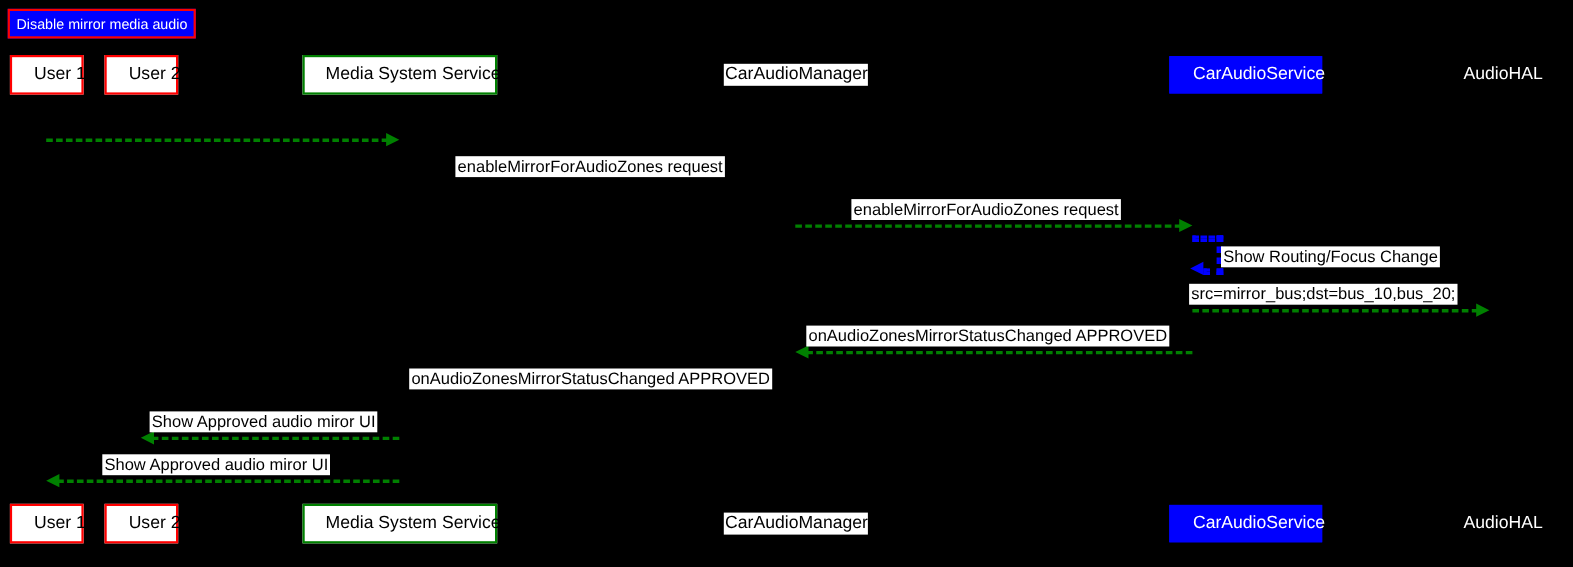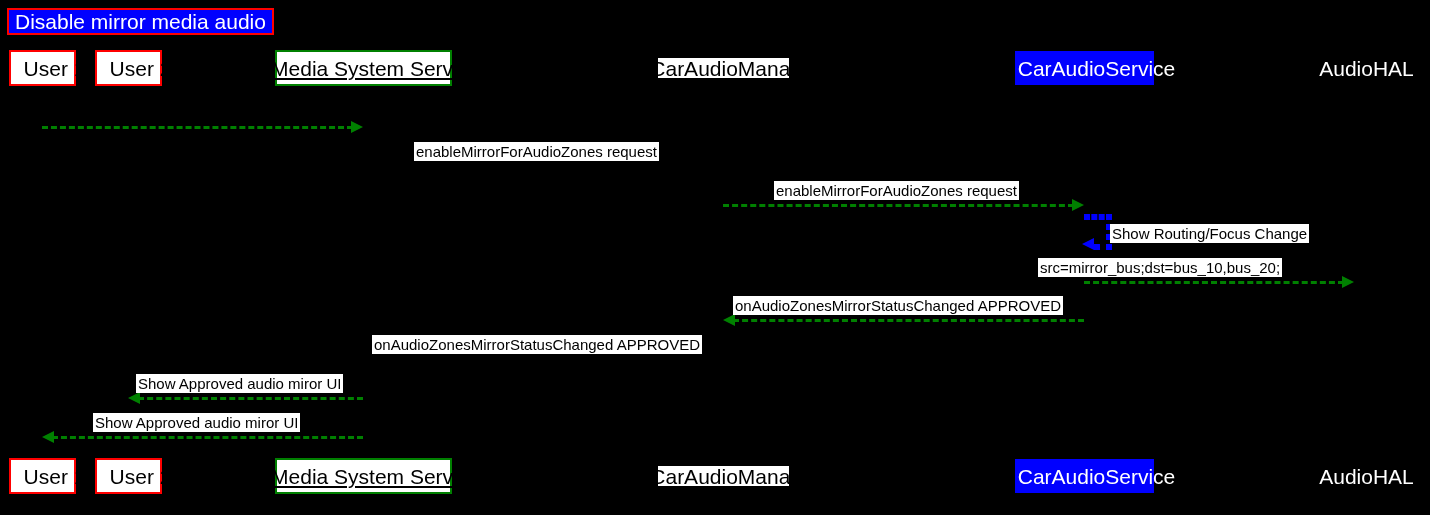--- a/index.html
+++ b/index.html
@@ -21,61 +21,62 @@
     height: 515px;
   }
 
   
   .participant {
     position: absolute;
     box-sizing: border-box;
     display: flex;
     align-items: center;
     justify-content: center;
-    font-size: 21px;
+    font-size: 16px;
     line-height: 1;
     white-space: nowrap;
     padding-left: 24px;
   }
   .participant.boxed {
     border: 2px solid #ff0000;
     background: #ffffff;
     color: #000000;
   }
   .participant.boxed-green {
     border: 2px solid #008000;
     background: #ffffff;
     color: #000000;
-    text-decoration: underline;
   }
   .participant.plainwhite {
     background: #ffffff;
     color: #000000;
     border: none;
+    justify-content: flex-end;
   }
   .participant.filled-blue {
     background: #0000ff;
     color: #ffffff;
     border: 1px solid #0000ff;
+    margin-left: 48px;
   }
   .participant.naked {
     background: transparent;
     color: #ffffff;
     border: none;
     text-align: center;
   }
 
   
   .title-banner {
     position: absolute;
     box-sizing: border-box;
     background: #0000ff;
     border: 2px solid #ff0000;
     color: #ffffff;
-    font-size: 21px;
+    font-size: 13px;
     line-height: 1;
     display: flex;
     align-items: center;
     padding: 0 6px;
     white-space: nowrap;
   }
 
   
   .lifeline {
     position: absolute;
@@ -219,21 +220,21 @@
     <div class="msg-label" style="left: 774px; top: 181px;">enableMirrorForAudioZones request</div>
     <div class="selfloop" style="left: 1084px; top: 214px;">
       <div class="seg top" style="left: 0px; top: 0px; width: 22px;"></div>
       <div class="seg side" style="left: 22px; top: 0px; height: 30px;"></div>
       <div class="seg bot" style="left: 10px; top: 30px; width: 12px;"></div>
       <div class="arrowhead left blue" style="left: -2px; top: 24px;"></div>
     </div>
     <div class="msg-label" style="left: 1110px; top: 224px;">Show Routing/Focus Change</div>
     <div class="msg-line green" style="left: 1084px; top: 281px; width: 260px;"></div>
     <div class="arrowhead right green" style="left: 1342px; top: 276px;"></div>
-    <div class="msg-label" style="left: 1038px; top: 258px;">src=mirror_bus;dst=bus_10,bus_20;</div>
+    <div class="msg-label" style="left: 1081px; top: 258px;">src=mirror_bus;dst=bus_10,bus_20;</div>
     <div class="msg-line green" style="left: 733px; top: 319px; width: 351px;"></div>
     <div class="arrowhead left green" style="left: 723px; top: 314px;"></div>
     <div class="msg-label" style="left: 733px; top: 296px;">onAudioZonesMirrorStatusChanged APPROVED</div>
     <div class="msg-line black" style="left: 373px; top: 358px; width: 350px;"></div>
     <div class="arrowhead left black" style="left: 363px; top: 353px;"></div>
     <div class="msg-label" style="left: 372px; top: 335px;">onAudioZonesMirrorStatusChanged APPROVED</div>
     <div class="msg-line green" style="left: 138px; top: 397px; width: 225px;"></div>
     <div class="arrowhead left green" style="left: 128px; top: 392px;"></div>
     <div class="msg-label" style="left: 136px; top: 374px;">Show Approved audio miror UI</div>
     <div class="msg-line green" style="left: 52px; top: 436px; width: 311px;"></div>

